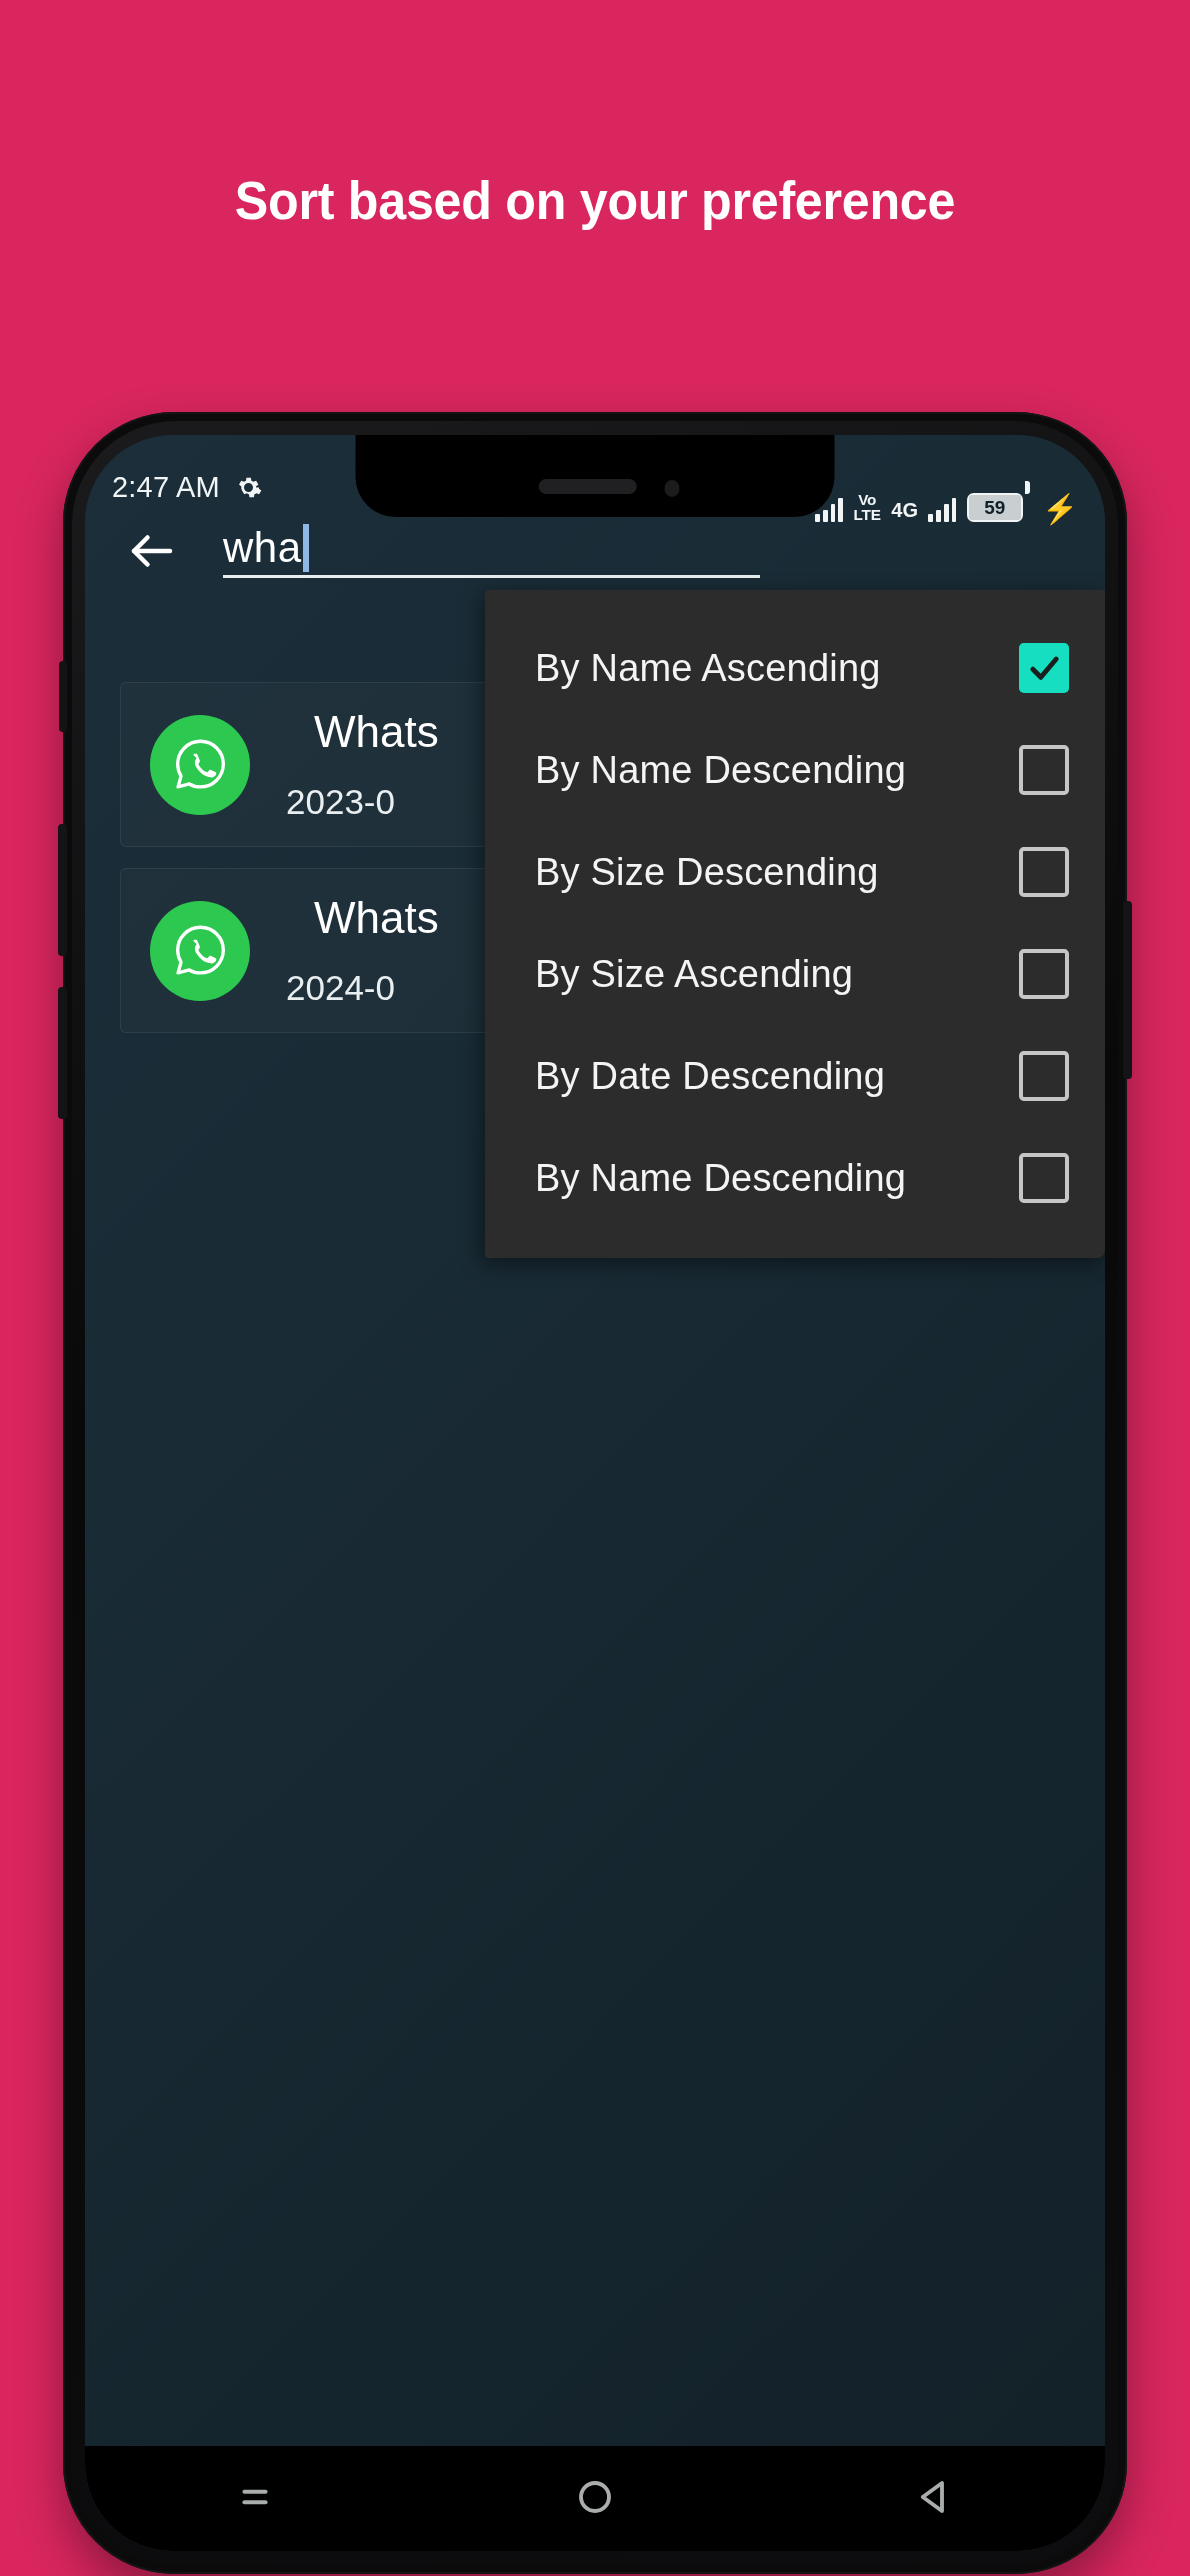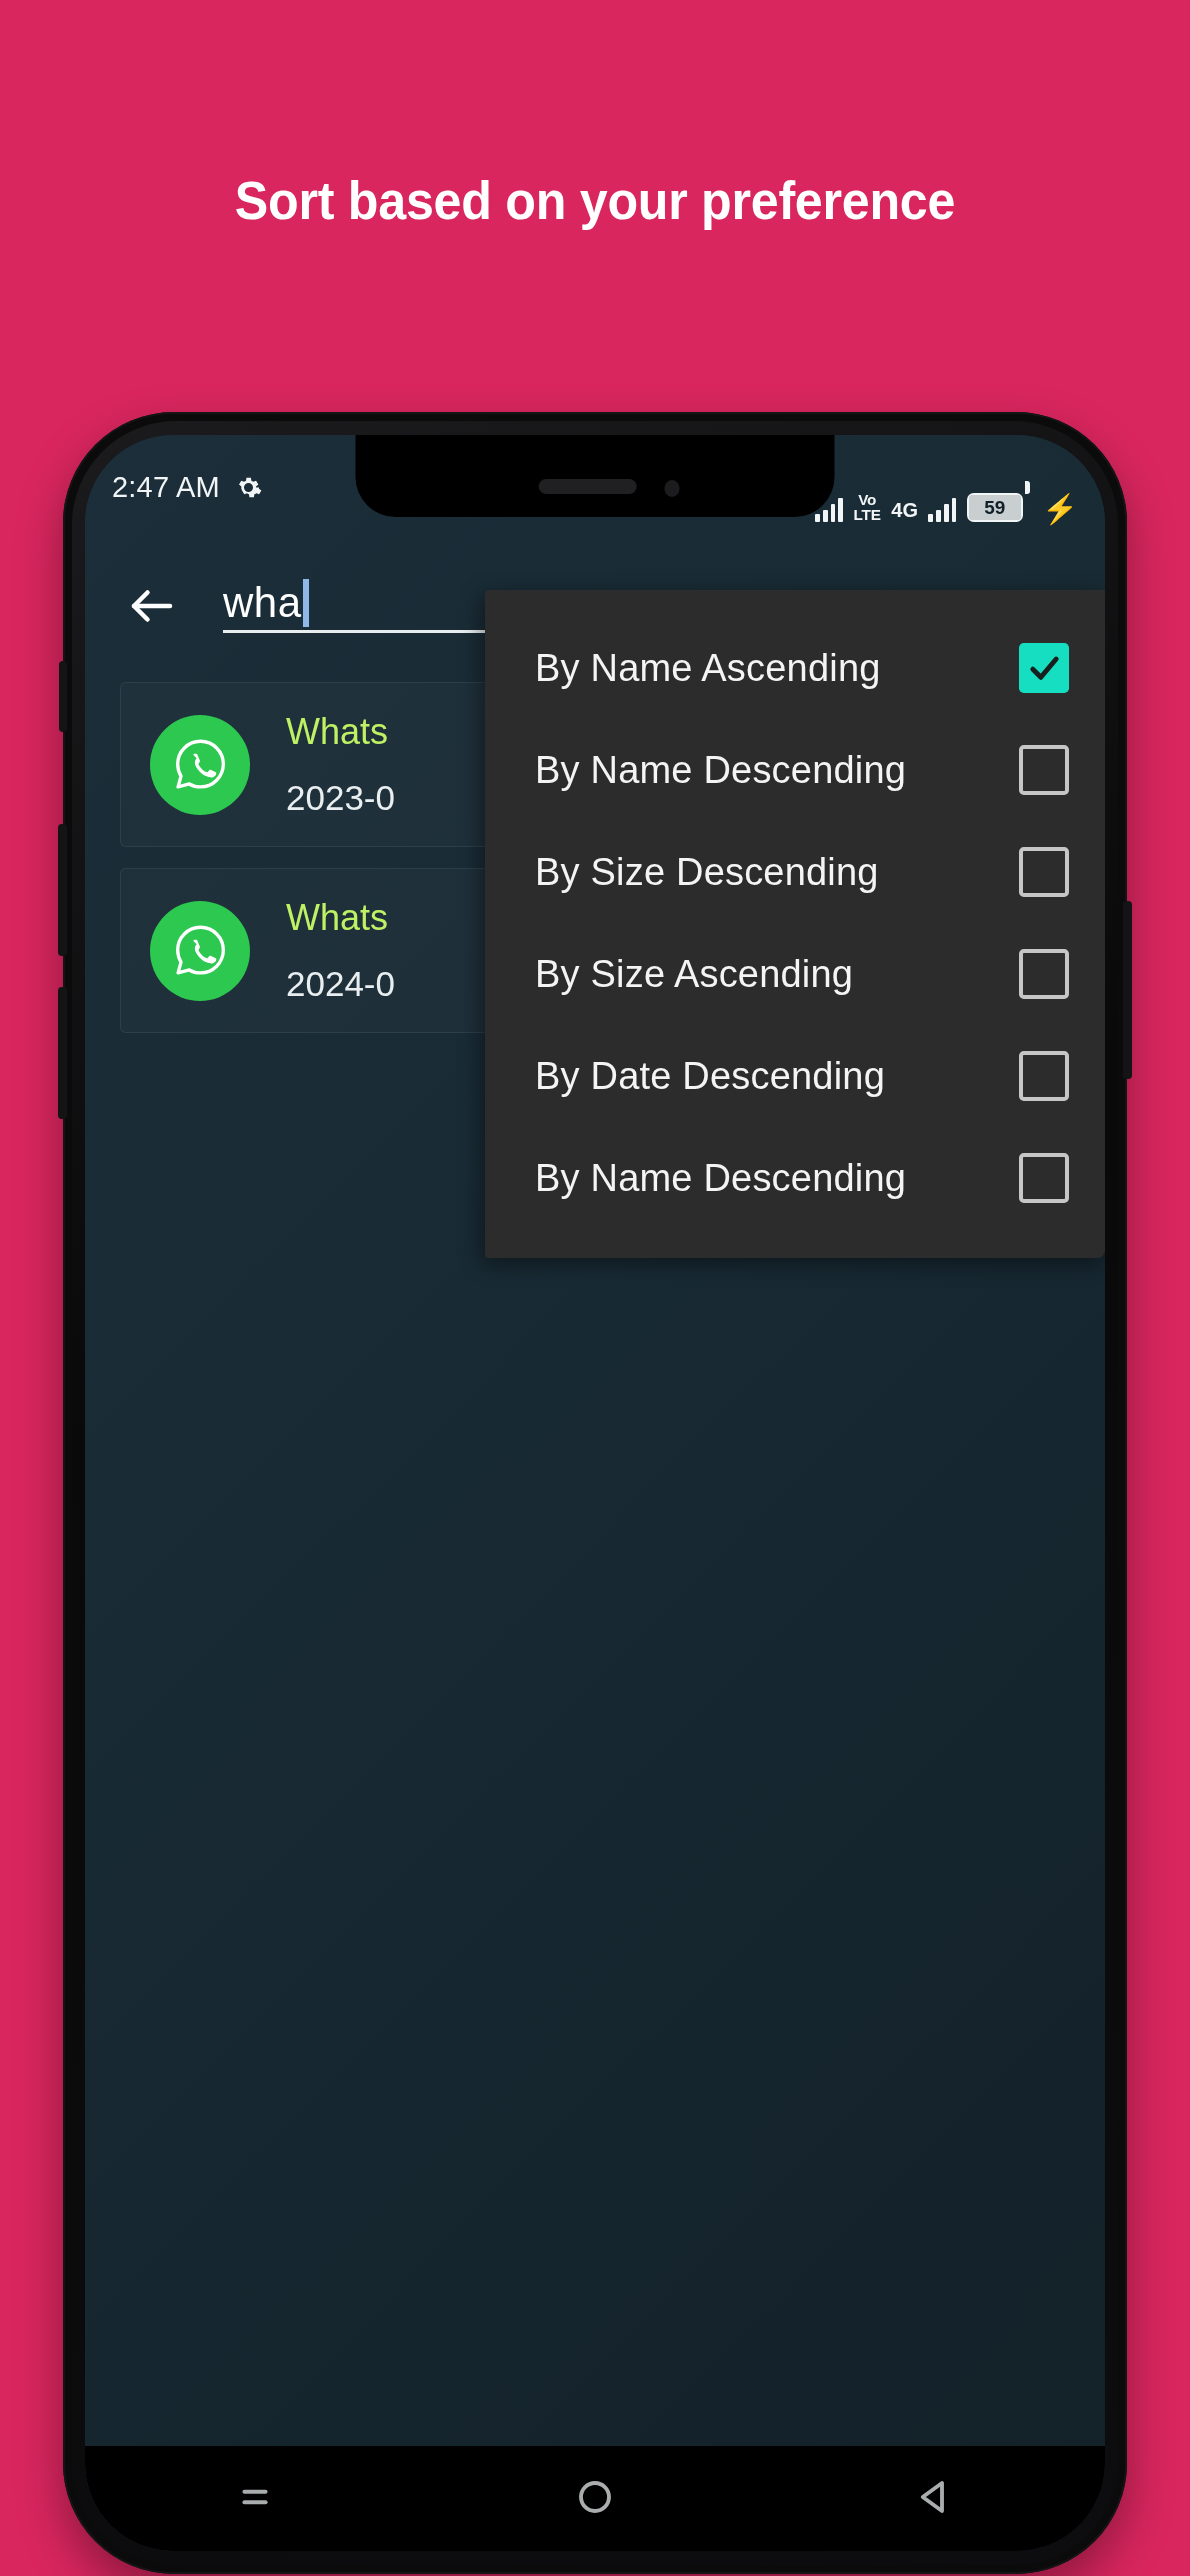--- a/index.html
+++ b/index.html
@@ -189,26 +189,26 @@
     width: 4.8px;
     height: 12.5px;
     background: #f2f5f6;
     border-radius: 0 2.9px 2.9px 0;
   }
   .bolt { font-size: 29px; line-height: 25px; margin-left: 1.9px; }
 
   
   .appbar {
     position: absolute;
-    top: 88px;
+    top: 72px;
     left: 0;
     width: 1020px;
     height: 127px;
     display: flex;
-    align-items: flex-end;
+    align-items: flex-start;
     z-index: 5;
   }
   .back-btn {
     width: 88px;
     height: 88px;
     margin-left: 23px;
     display: flex;
     align-items: center;
     justify-content: center;
   }
@@ -272,21 +272,21 @@
   }
   .file-meta {
     margin-left: 36px;
     display: flex;
     flex-direction: column;
     justify-content: center;
     gap: 25px;
     overflow: hidden;
     white-space: nowrap;
   }
-  .file-name { color: #bef264; font-size: 36px; }
+  .file-name { color: #ffffff; font-size: 44px; margin-left: 28px; }
   .file-date { color: #e9eef0; font-size: 35px; }
 
   
   .sort-menu {
     position: absolute;
     left: 400px;
     top: 155px;
     width: 620px;
     background: #2c2c2c;
     border-radius: 3.8px 0 7.7px 3.8px;

